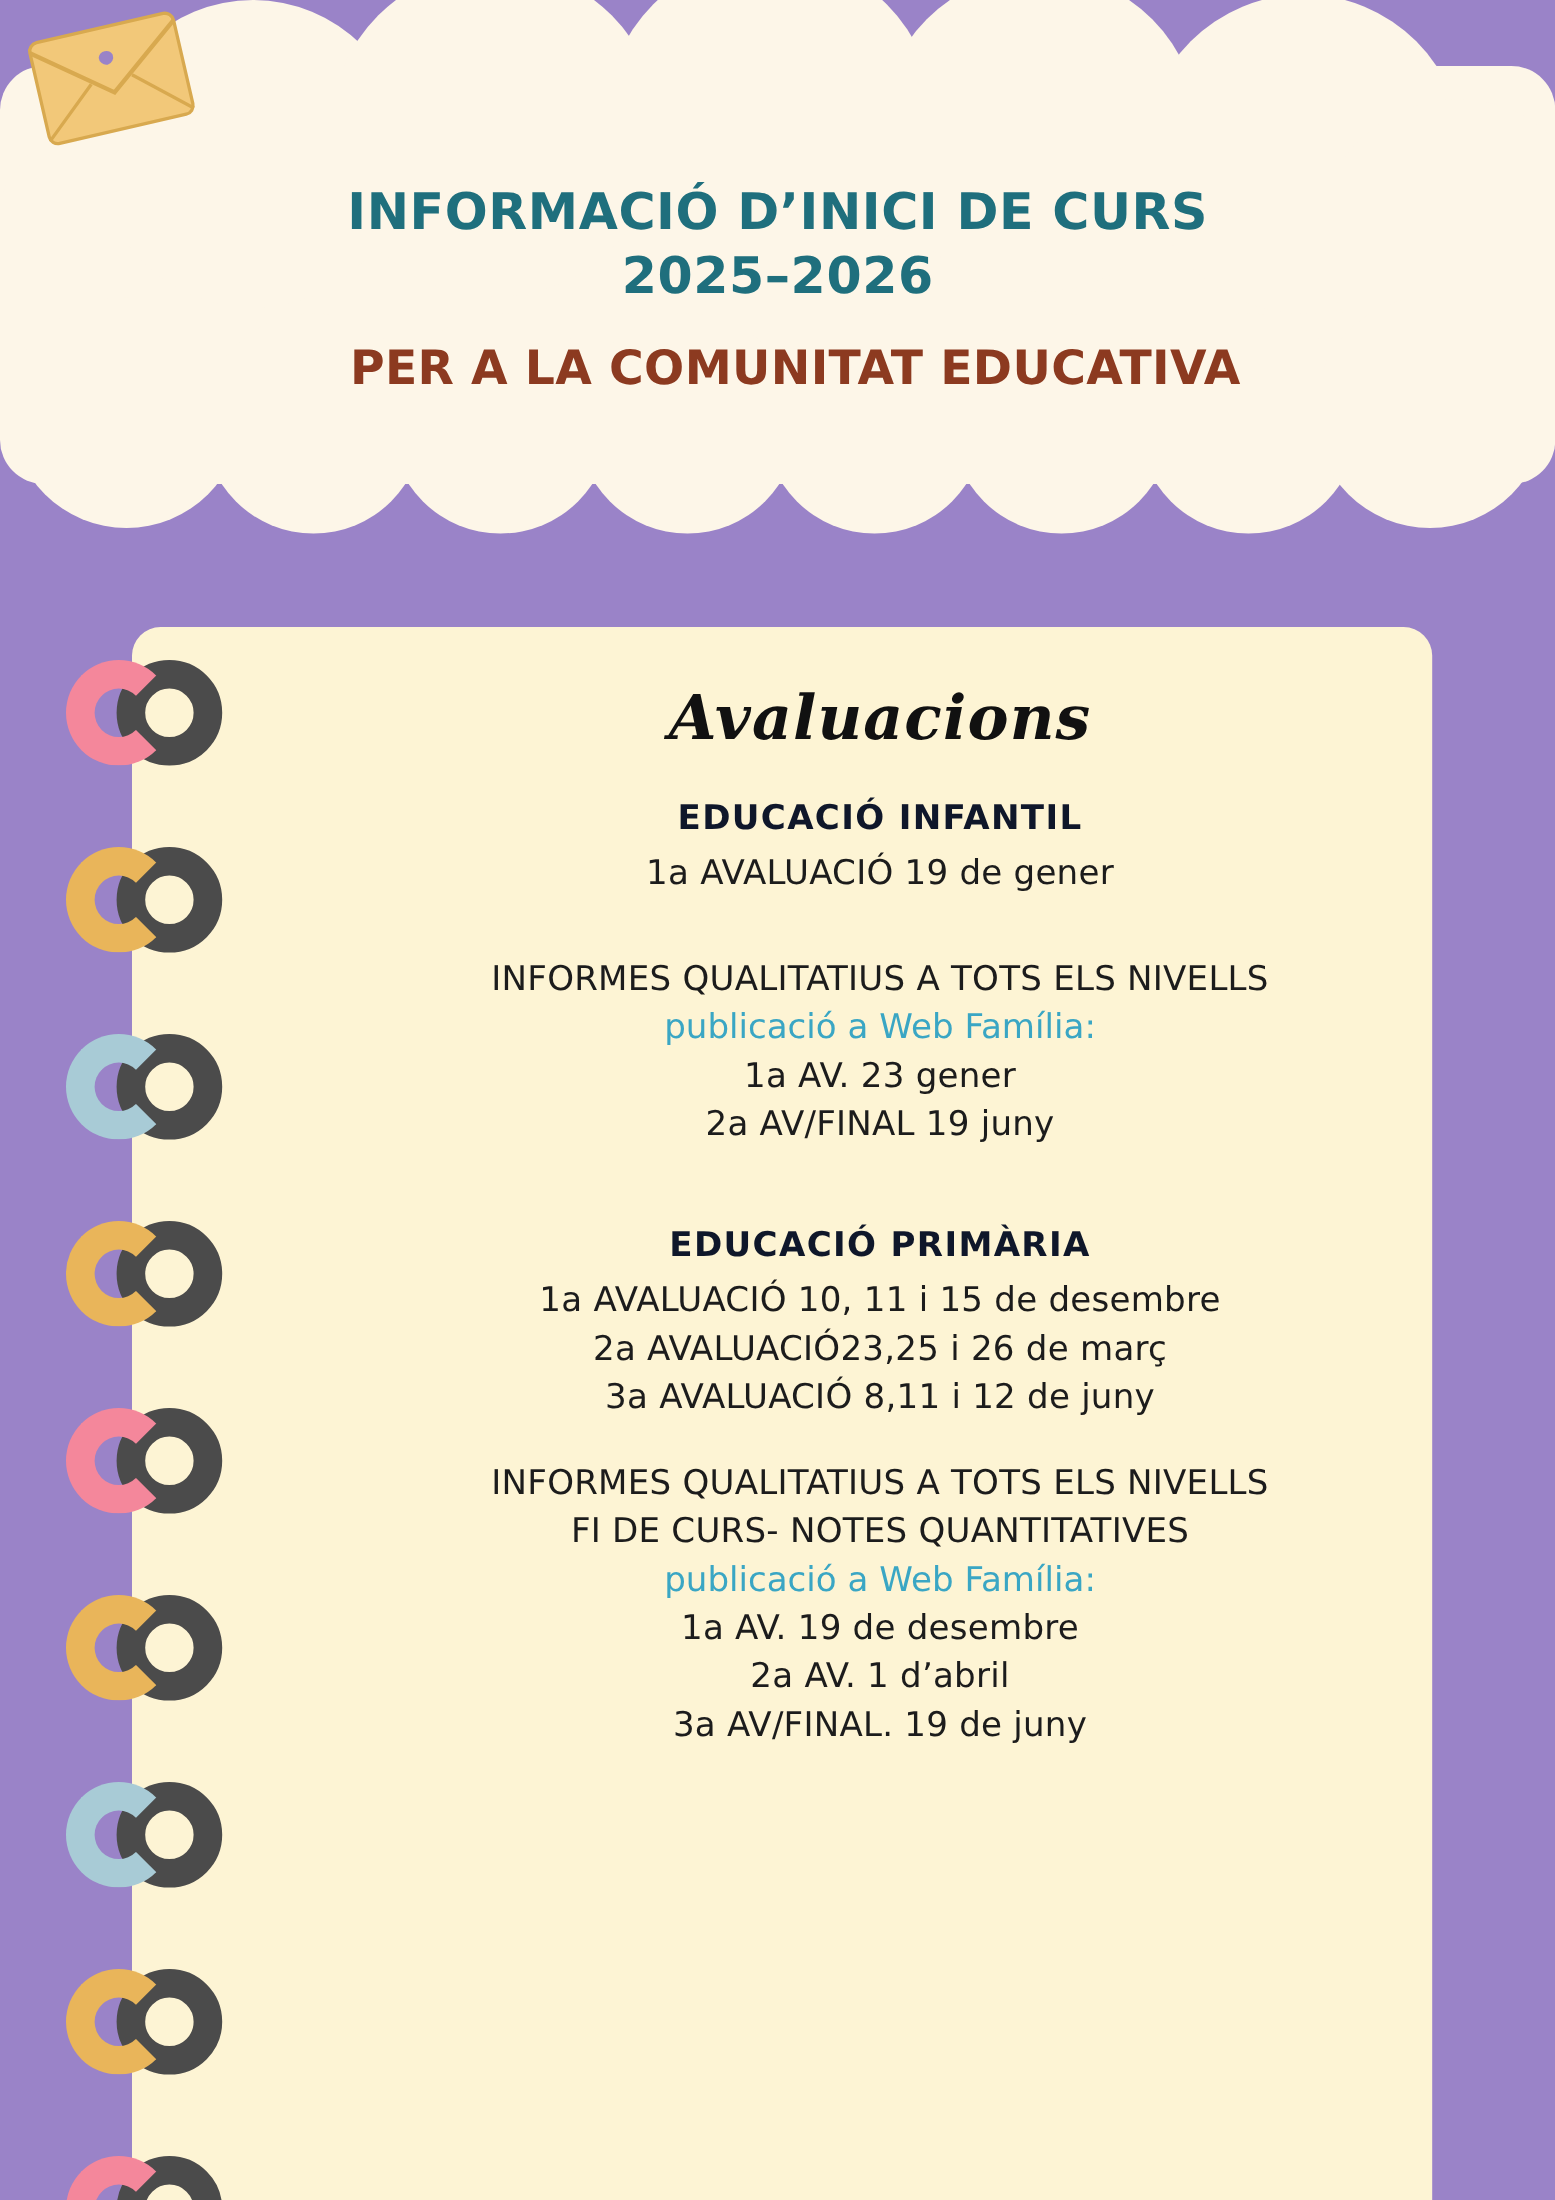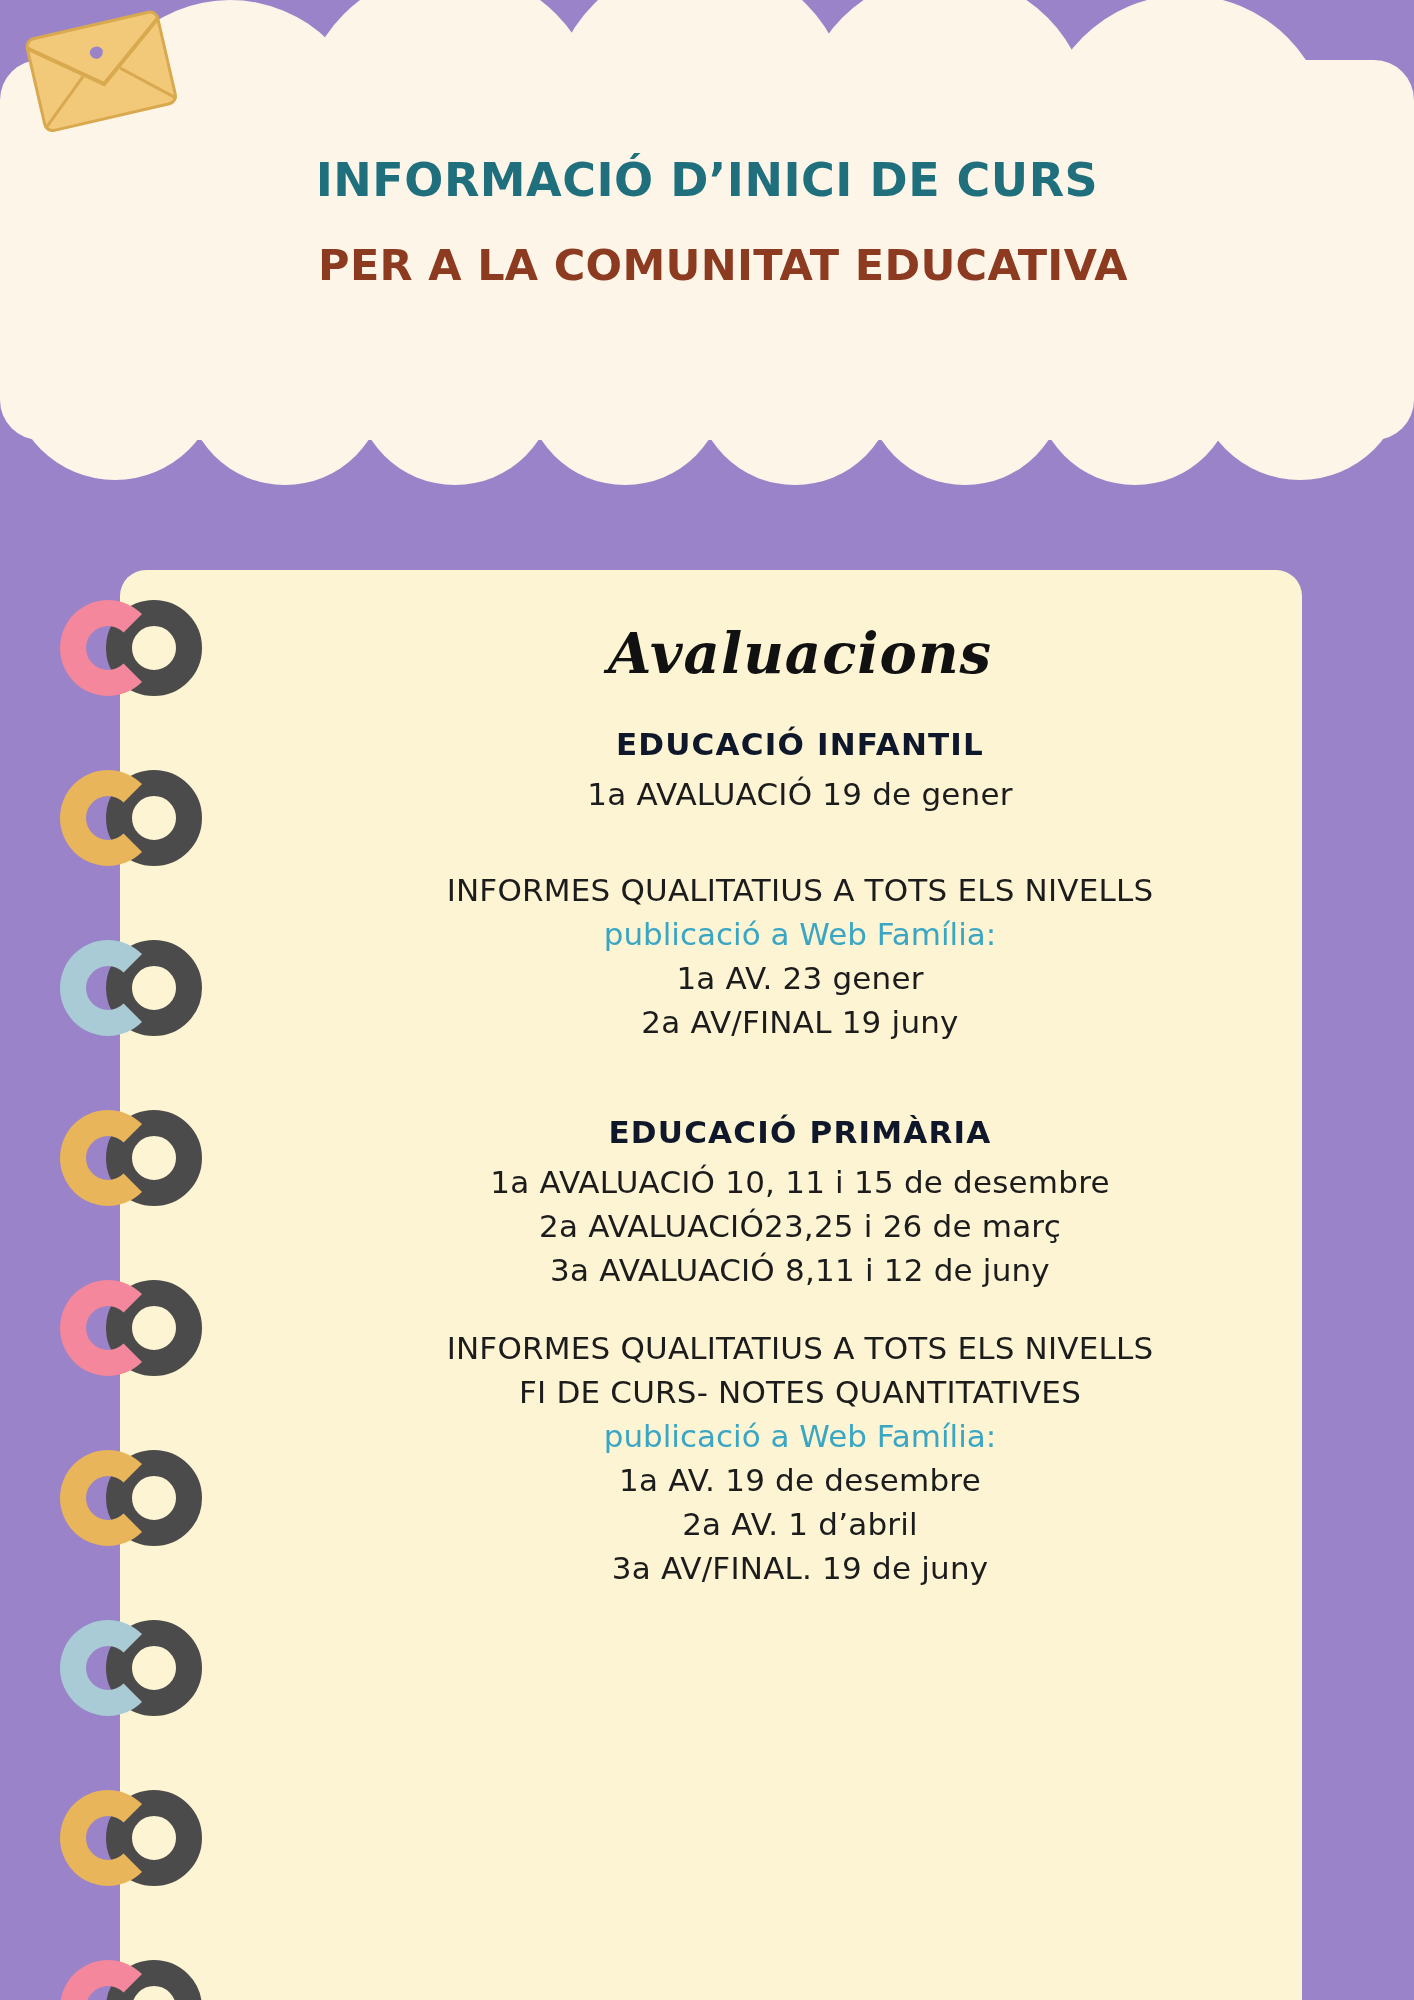--- a/index.html
+++ b/index.html
@@ -33,21 +33,21 @@
     border-radius: 40px;
   }
   .puff {
     position: absolute;
     background: #fdf6e8;
     border-radius: 50%;
   }
 
   .header-text {
     position: absolute;
-    top: 152px;
+    top: 164px;
     left: 0;
     width: 1414px;
     text-align: center;
     z-index: 5;
   }
   .title-line {
     font-family: "DejaVu Sans", sans-serif;
     font-weight: bold;
     font-size: 46px;
     letter-spacing: 0.5px;
@@ -193,20 +193,21 @@
   <svg width="145" height="120" viewBox="0 0 145 120">
     <rect x="4" y="14" width="134" height="94" rx="8" fill="#f2c879" stroke="#d8a94f" stroke-width="3"></rect>
     <path d="M4 22 L71 74 L138 22" fill="none" stroke="#d8a94f" stroke-width="4"></path>
     <path d="M4 104 L52 62 M138 104 L90 62" stroke="#d8a94f" stroke-width="3" fill="none"></path>
     <path d="M64 40 a7 7 0 0 1 13 0 a7 7 0 0 1 -6.5 8 a7 7 0 0 1 -6.5 -8 z" fill="#9a83c8"></path>
   </svg>
 </div>
 
 <div class="header-text">
   <div class="title-line">INFORMACIÓ D’INICI DE CURS</div>
+  <div class="title-line">2025–2026</div>
   <div class="subtitle-line">PER A LA COMUNITAT EDUCATIVA</div>
 </div>
 
 <div class="note">
   <div class="note-inner">
 
     <div class="note-title">Avaluacions</div>
 
     <div>
       <div class="section-head">EDUCACIÓ INFANTIL</div>

